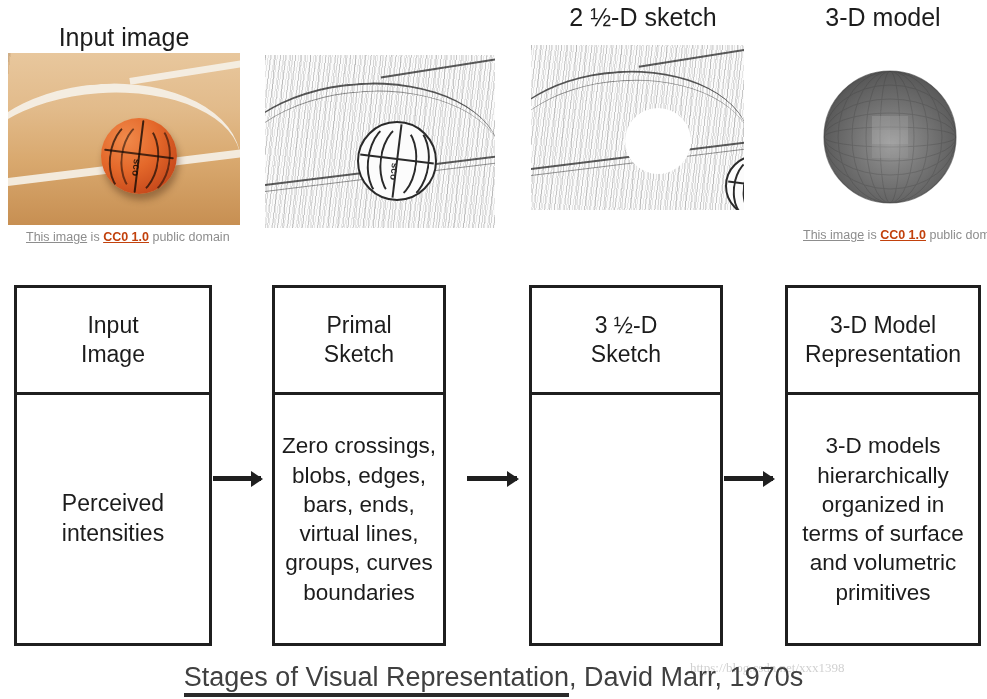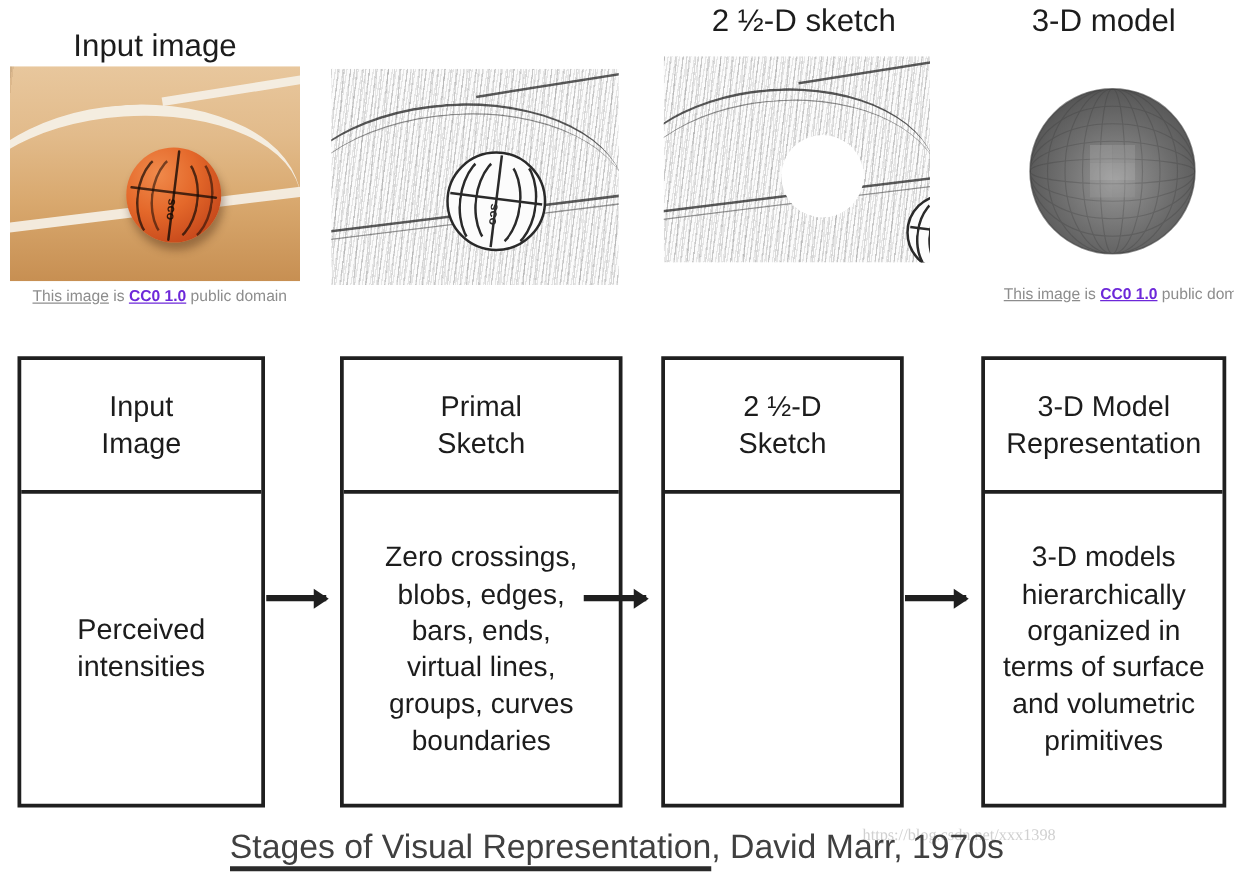--- a/index.html
+++ b/index.html
@@ -202,35 +202,35 @@
 
   
   .attrib {
     position:absolute;
     font-size: 12.5px;
     color:#8d8d8d;
     white-space:nowrap;
     font-family:"Liberation Sans", sans-serif;
   }
   .attrib .lnk { text-decoration: underline; color:#8d8d8d; }
-  .attrib .strong { color:#6d28d9; font-weight:600;text-decoration:underline; }
+  .attrib .strong { color:#c2410c; font-weight:600;text-decoration:underline; }
   #attrib-left  { left: 26px;  top: 230px; }
   #attrib-right { left: 803px; top: 228px; }
 
   
   .flow-box {
     position:absolute;
     border: 3px solid #1f1f1f;
     box-sizing: border-box;
     background:#fff;
     display:flex;
     flex-direction:column;
   }
   #box-1 { left: 14px;  top: 285px; width: 198px; height: 361px; }
-  #box-2 { left: 272px; top: 285px; width: 226px; height: 361px; }
+  #box-2 { left: 272px; top: 285px; width: 174px; height: 361px; }
   #box-3 { left: 529px; top: 285px; width: 194px; height: 361px; }
   #box-4 { left: 785px; top: 285px; width: 196px; height: 361px; }
 
   .box-head {
     height: 107px;
     border-bottom: 3px solid #1f1f1f;
     display:flex;
     align-items:center;
     justify-content:center;
     text-align:center;
@@ -410,21 +410,21 @@
   <div class="box-head">Primal
 Sketch</div>
   <div class="box-body">Zero crossings,
 blobs, edges,
 bars, ends,
 virtual lines,
 groups, curves
 boundaries</div>
 </div>
 <div class="flow-box" id="box-3">
-  <div class="box-head">2 ½-D
+  <div class="box-head">3 ½-D
 Sketch</div>
 </div>
 <div class="flow-box" id="box-4">
   <div class="box-head">3-D Model
 Representation</div>
   <div class="box-body">3-D models
 hierarchically
 organized in
 terms of surface
 and volumetric

